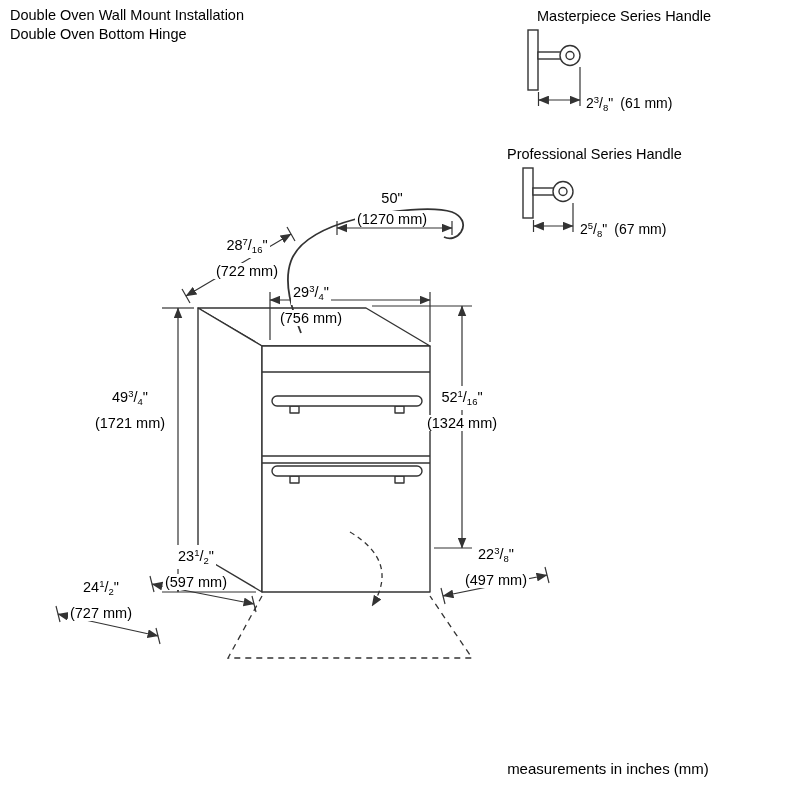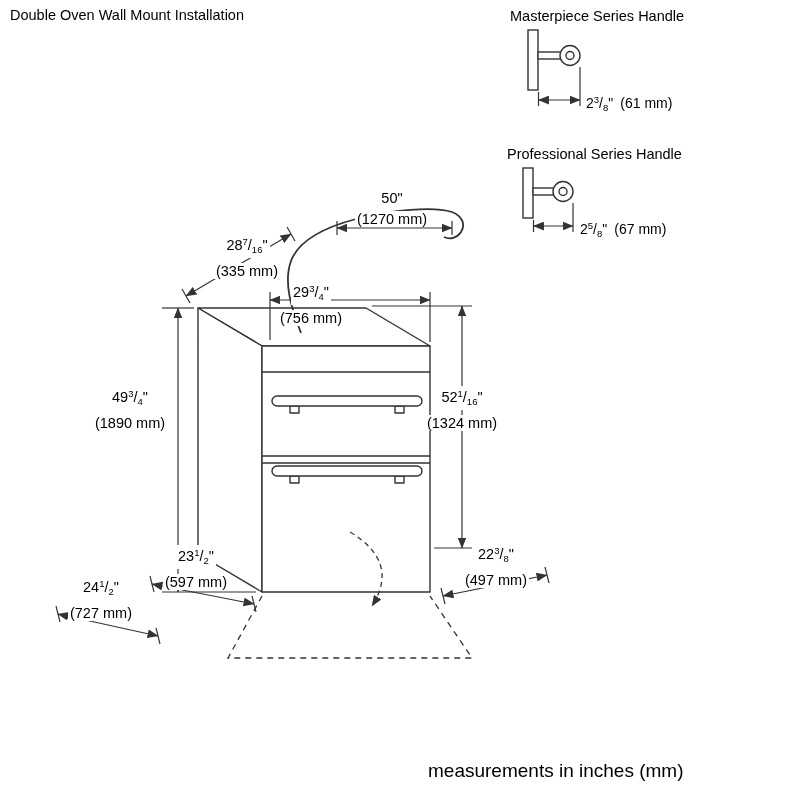--- a/index.html
+++ b/index.html
@@ -4,21 +4,21 @@
 <style>
   html,body{margin:0;padding:0;}
   body{
     width:800px;height:800px;position:relative;background:#ffffff;
     font-family:"Liberation Sans",sans-serif;color:#000;overflow:hidden;
   }
   svg.draw{position:absolute;left:0;top:0;width:800px;height:800px;}
   .abs{position:absolute;}
   .hdr{font-size:14.5px;line-height:19px;white-space:nowrap;}
   .htitle{font-size:14.5px;white-space:nowrap;}
-  .footer{font-size:19px;white-space:nowrap;text-align:left;}
+  .footer{font-size:15px;white-space:nowrap;text-align:center;}
   
   .dim{
     position:absolute;width:150px;display:flex;flex-direction:column;
     align-items:center;row-gap:5px;font-size:14.5px;line-height:16px;
     text-align:center;z-index:3;
   }
   .dim > span{display:inline-block;background:#fff;padding:0 2px;white-space:nowrap;}
   
   .hdim{font-size:14px;line-height:16px;white-space:nowrap;z-index:3;}
   .hdim .mm{margin-left:7px;}
@@ -122,52 +122,53 @@
     <g stroke-width="1.2" fill="none">
       <line x1="533.5" y1="220" x2="533.5" y2="232"></line>
       <line x1="573" y1="203" x2="573" y2="232"></line>
       <line x1="533.5" y1="226" x2="573" y2="226" marker-start="url(#arr)" marker-end="url(#arr)"></line>
     </g>
   </g>
 </svg>
 
 <div class="abs hdr" style="left:10px;top:6px;">
   <div>Double Oven Wall Mount Installation</div>
+  <div>Double Oven Bottom Hinge</div>
 </div>
 
-<div class="abs htitle" style="left:510px;top:8px;">Masterpiece Series Handle</div>
+<div class="abs htitle" style="left:537px;top:8px;">Masterpiece Series Handle</div>
 
 <div class="abs hdim" style="left:586px;top:92px;">
   <span>2</span><span class="frac"><sup>3</sup>/<sub>8</sub></span><span>"</span><span class="mm">(61 mm)</span>
 </div>
 
 <div class="abs htitle" style="left:507px;top:146px;">Professional Series Handle</div>
 
 <div class="abs hdim" style="left:580px;top:218px;">
   <span>2</span><span class="frac"><sup>5</sup>/<sub>8</sub></span><span>"</span><span class="mm">(67 mm)</span>
 </div>
 
 <div class="dim" style="left:317px;top:190px;">
   <span><span>50</span><span></span><span>"</span></span>
   <span>(1270 mm)</span>
 </div>
 
 <div class="dim" style="left:172px;top:234px;">
   <span><span>28</span><span><sup>7</sup>/<sub>16</sub></span><span>"</span></span>
-  <span>(335 mm)</span>
+  <span>(722 mm)</span>
 </div>
 
 <div class="dim" style="left:236px;top:281px;">
   <span><span>29</span><span><sup>3</sup>/<sub>4</sub></span><span>"</span></span>
   <span>(756 mm)</span>
 </div>
 
 <div class="dim" style="left:55px;top:386px;">
   <span><span>49</span><span><sup>3</sup>/<sub>4</sub></span><span>"</span></span>
-  <span>(1890 mm)</span>
+  <span>(1721 mm)</span>
 </div>
 
 <div class="dim" style="left:387px;top:386px;">
   <span><span>52</span><span><sup>1</sup>/<sub>16</sub></span><span>"</span></span>
   <span>(1324 mm)</span>
 </div>
 
 <div class="dim" style="left:121px;top:545px;">
   <span><span>23</span><span><sup>1</sup>/<sub>2</sub></span><span>"</span></span>
   <span>(597 mm)</span>

